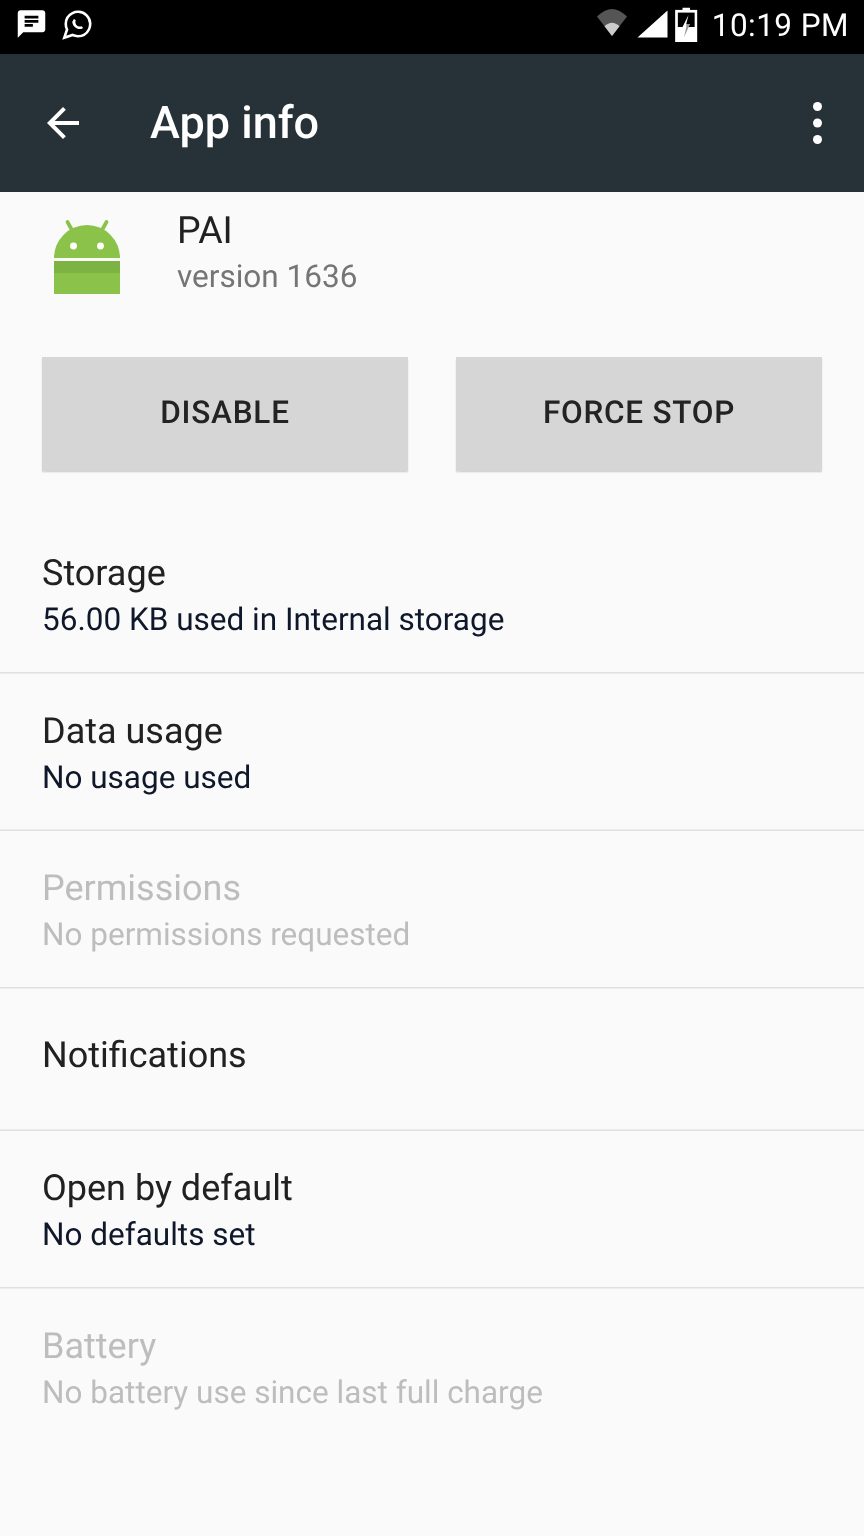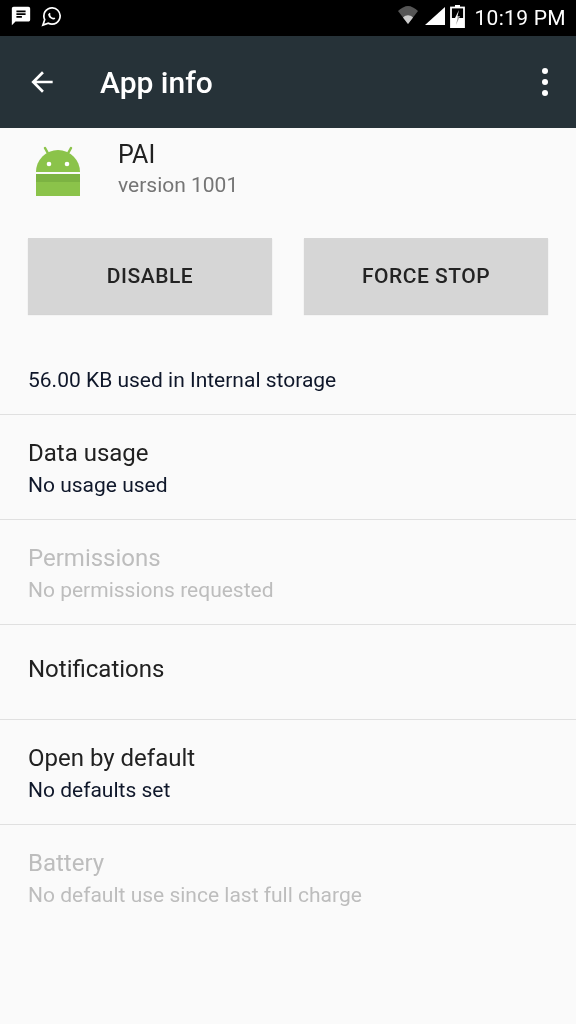--- a/index.html
+++ b/index.html
@@ -208,30 +208,31 @@
       <path d="M8 30 A22 22 0 0 1 52 30 Z" fill="#8bc34a"></path>
       <circle cx="21" cy="22" r="2.3" fill="#fff"></circle>
       <circle cx="39" cy="22" r="2.3" fill="#fff"></circle>
       <rect x="8" y="32" width="44" height="22" fill="#8bc34a"></rect>
       <rect x="8" y="30" width="44" height="2.5" fill="#fafafa"></rect>
       <rect x="8" y="32" width="44" height="8" fill="#7cb342"></rect>
     </svg>
   </div>
   <div>
     <div class="app-name">PAI</div>
-    <div class="app-version">version 1001</div>
+    <div class="app-version">version 1636</div>
   </div>
 </div>
 
 <div class="button-row">
   <button class="action-button">DISABLE</button>
   <button class="action-button">FORCE STOP</button>
 </div>
 
 <div class="list-item">
+  <div class="list-item-title">Storage</div>
   <div class="list-item-subtitle">56.00 KB used in Internal storage</div>
 </div>
 <div class="list-divider"></div>
 
 <div class="list-item">
   <div class="list-item-title">Data usage</div>
   <div class="list-item-subtitle">No usage used</div>
 </div>
 <div class="list-divider"></div>
 
@@ -247,14 +248,14 @@
 <div class="list-divider"></div>
 
 <div class="list-item">
   <div class="list-item-title">Open by default</div>
   <div class="list-item-subtitle">No defaults set</div>
 </div>
 <div class="list-divider"></div>
 
 <div class="list-item disabled">
   <div class="list-item-title">Battery</div>
-  <div class="list-item-subtitle">No default use since last full charge</div>
+  <div class="list-item-subtitle">No battery use since last full charge</div>
 </div>
 
 </body></html>

